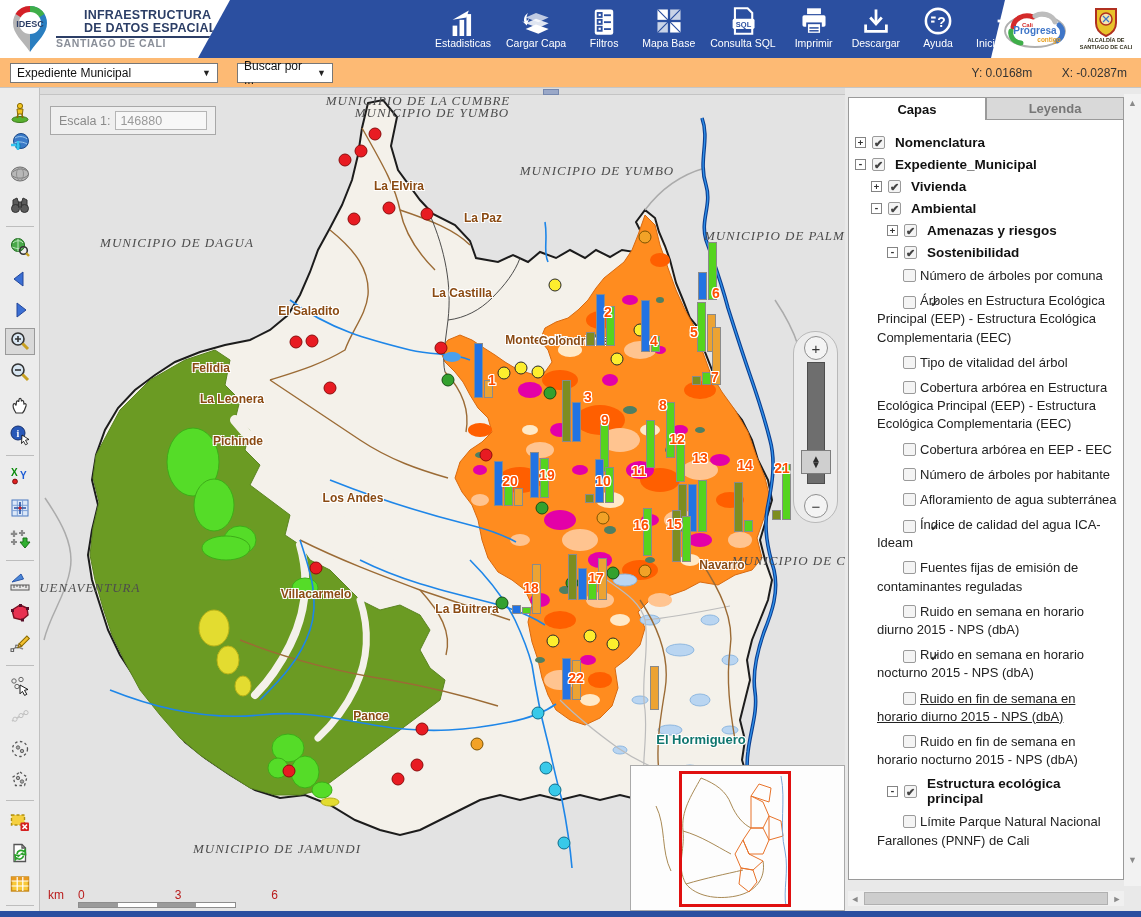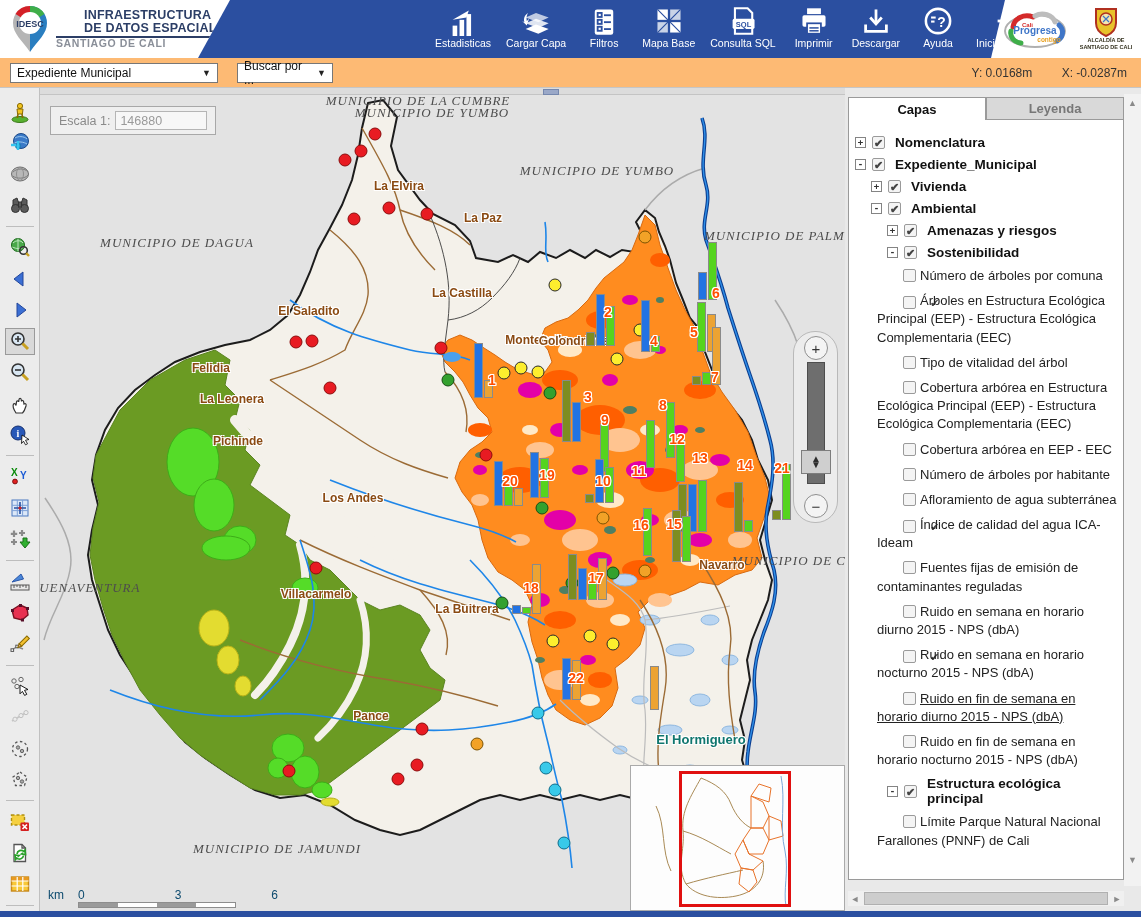--- a/index.html
+++ b/index.html
@@ -66,21 +66,21 @@
                  font-family:"Liberation Sans",sans-serif; }
   #zoom-slider { position:absolute; left:753px; top:243px; width:45px; height:192px; background:#ececec; border:1px solid #b9b9b9; border-radius:22px; }
   .zs-circle { position:absolute; left:10px; width:24px; height:24px; border-radius:50%; background:#f4f4f4; border:1px solid #8f8f8f;
                display:flex; align-items:center; justify-content:center; font-size:15px; color:#333; cursor:pointer; }
   #zs-track { position:absolute; left:13px; top:30px; width:18px; height:122px; background:#6e6e6e; border:1px solid #4d4d4d; }
   #zs-handle { position:absolute; left:7px; top:118px; width:30px; height:24px; background:#cfcfcf; border:1px solid #7d7d7d;
                display:flex; flex-direction:column; align-items:center; justify-content:center; line-height:.62; font-size:10px; color:#2d2d2d; cursor:grab; }
   #inset { position:absolute; left:590px; top:677px; width:215px; height:146px; background:#fdfdfd; border:1px solid #aaa; }
   #inset-red { position:absolute; left:48px; top:5px; width:112px; height:136px; border:3px solid #e01010; }
   #scalebar { position:absolute; left:8px; top:800px; width:230px; }
-  #scalebar .labels { display:flex; font-size:12px; color:#0c4a6e; }
+  #scalebar .labels { display:flex; font-size:12px; color:#b91c1c; }
   #scalebar .unit { width:30px; }
   #scalebar .ticks { flex:1; display:flex; justify-content:space-between; }
   #scalebar .segs { margin-left:30px; display:flex; height:6px; border:1px solid #8d8d8d; width:158px; }
   #scalebar .segs div { flex:1; }
 
   
   #panel { position:absolute; left:845px; top:88px; width:296px; height:823px; background:#e9e9e9; }
   #tabs { position:absolute; left:3px; top:9px; width:276px; height:23px; display:flex; }
   .tab { flex:1; display:flex; align-items:center; justify-content:center; font-size:13px; font-weight:bold; border:1px solid #9a9a9a; cursor:pointer; }
   .tab.active { background:#fff; color:#111; border-bottom:none; }

